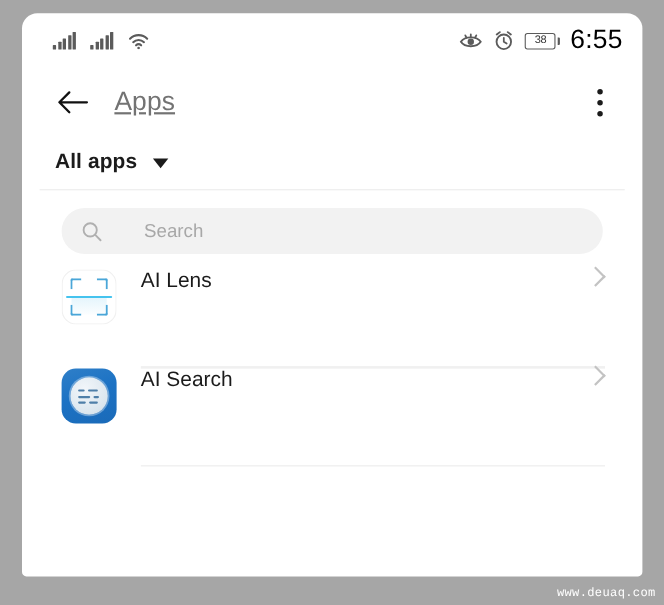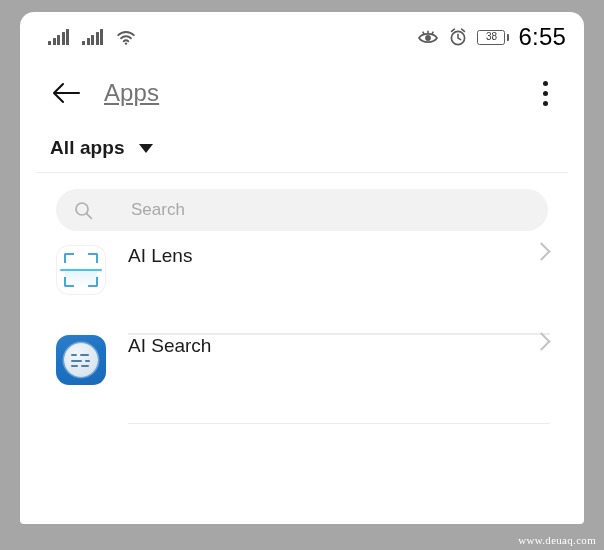--- a/index.html
+++ b/index.html
@@ -73,21 +73,21 @@
   #tj-badge .tj-b { color: #ffffff; }
 
   
   #deuaq {
     position: absolute;
     right: 8px;
     bottom: 4px;
     font-size: 11px;
     color: #ffffff;
     letter-spacing: 0.3px;
-    font-family: Liberation Serif, serif;
+    font-family: Liberation Mono, monospace;
     z-index: 30;
   }
 
   
   #statusbar {
     position: relative;
     height: 50px;
     display: flex;
     align-items: center;
     padding: 0 18px 0 28px;

